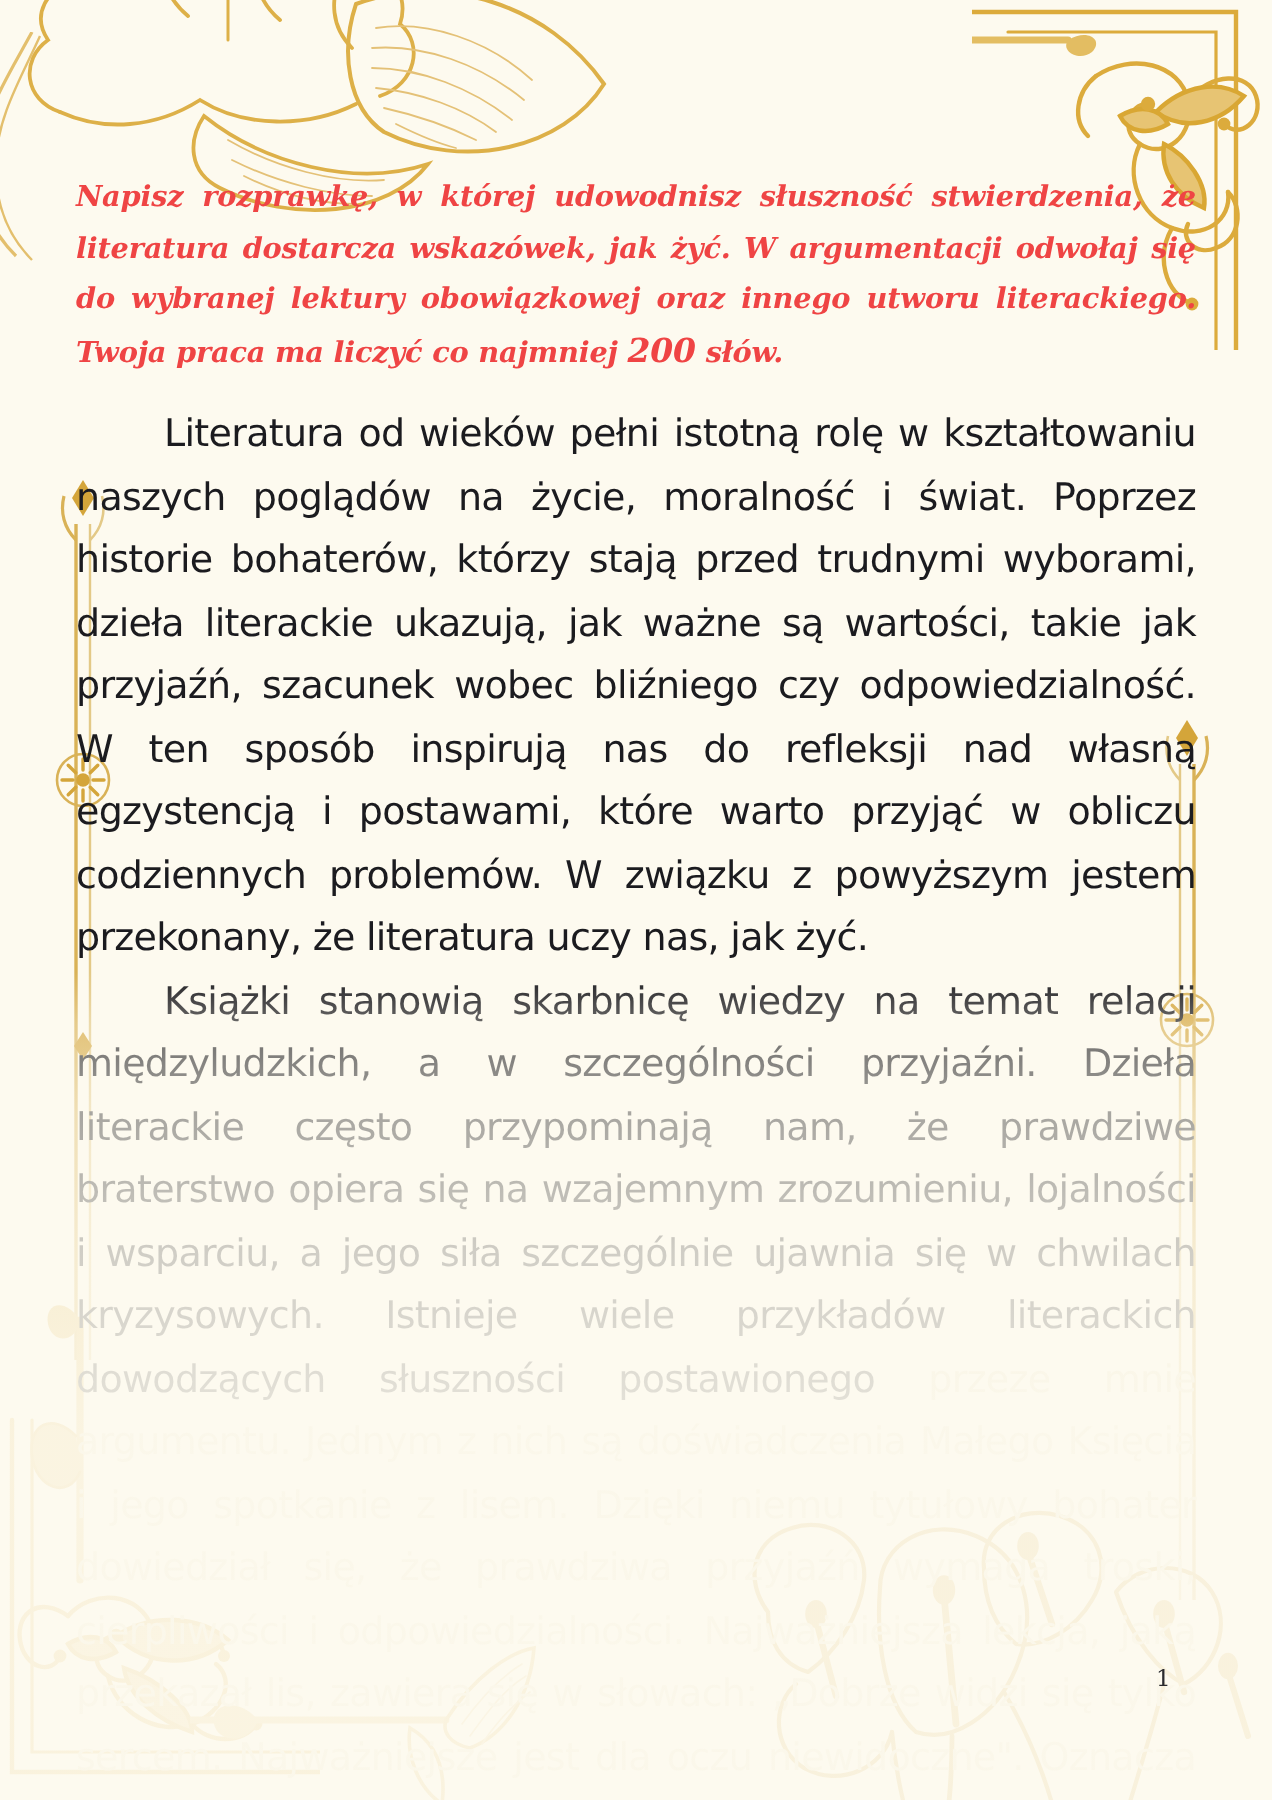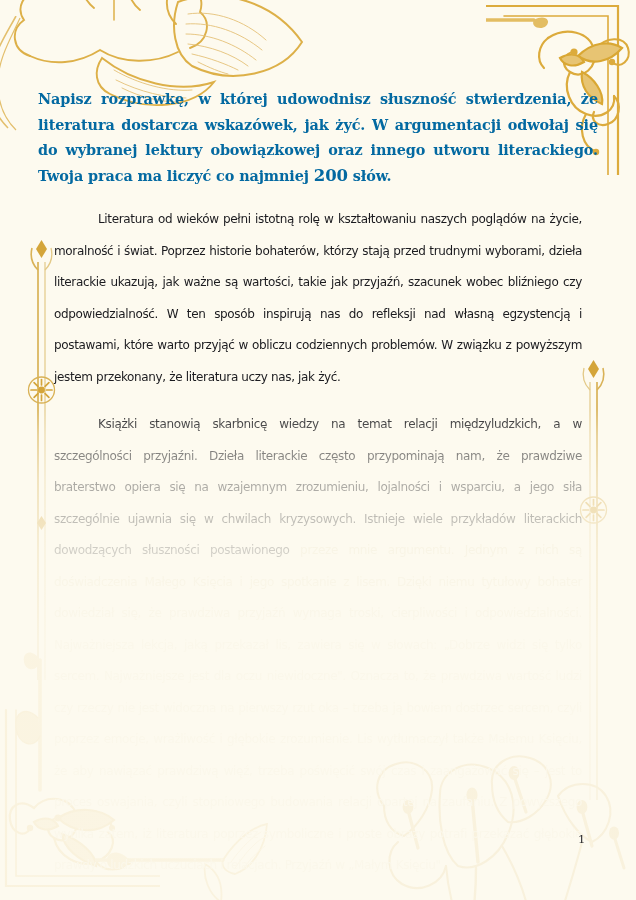--- a/index.html
+++ b/index.html
@@ -45,38 +45,39 @@
     top: 86px;
     width: 560px;
     z-index: 5;
   }
 
   .prompt {
     font-family: "DejaVu Serif", serif;
     font-weight: 700;
     font-size: 14.4px;
     line-height: 25.5px;
-    color: #0369a1;
+    color: #ef4444;
     text-align: justify;
     text-justify: inter-word;
     margin: 0 0 13px 0;
     letter-spacing: -0.1px;
+    font-style: italic;
   }
   .prompt .num {
     font-size: 16.5px;
   }
 
   .essay-para {
     font-family: "DejaVu Sans", sans-serif;
-    font-size: 12px;
+    font-size: 19px;
     line-height: 31.5px;
     color: #1b1b1f;
     text-align: justify;
     text-justify: inter-word;
-    margin: 16px;
+    margin: 0;
     text-indent: 44px;
     letter-spacing: -0.35px;
     word-spacing: 0px;
   }
 
   
   #fade-wrap {
     position: relative;
   }
   .faded {

